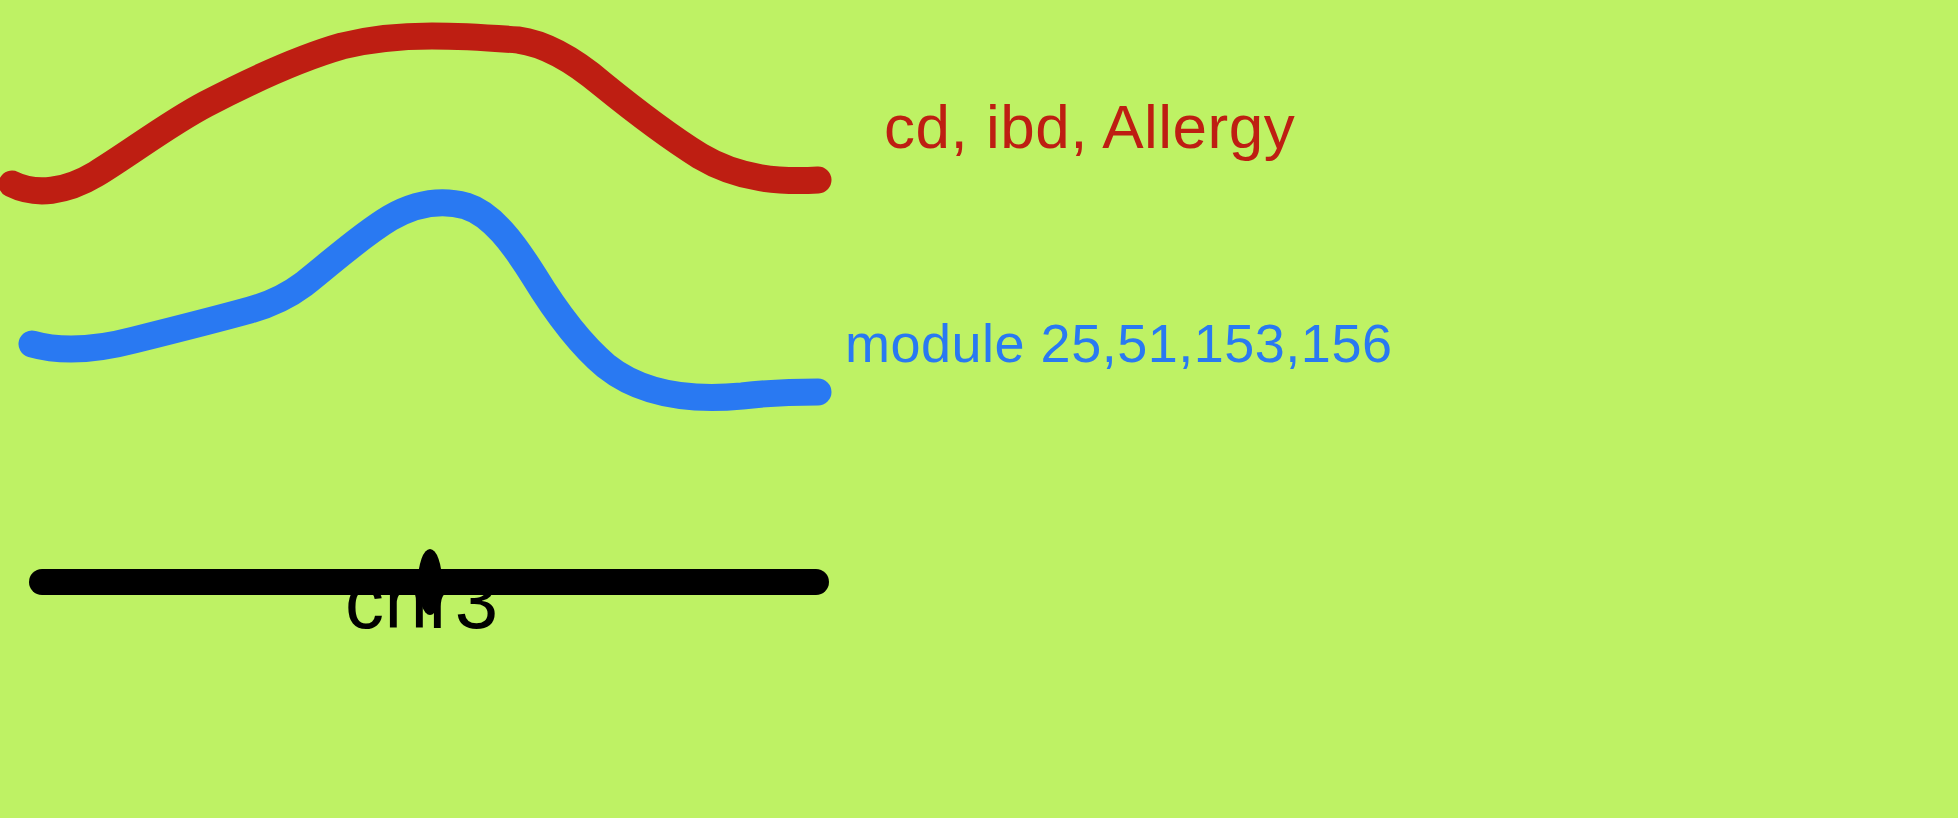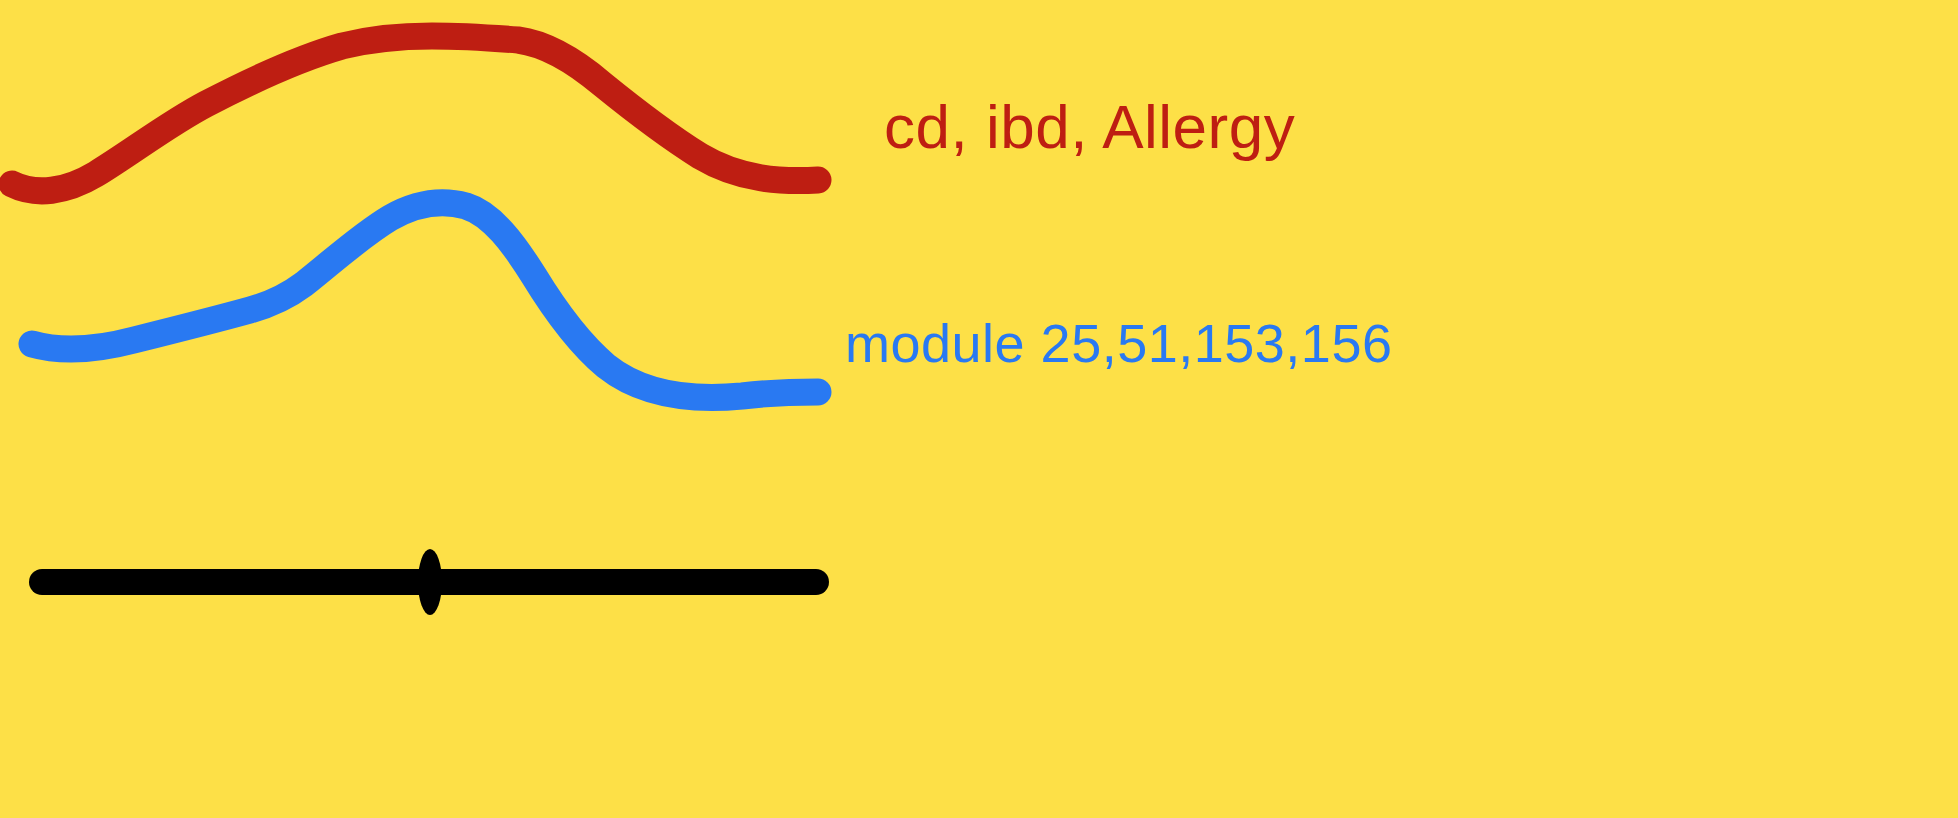--- a/index.html
+++ b/index.html
@@ -51,21 +51,21 @@
   #label-chr {
     left: 345px;
     top: 562px;
     font-size: 78px;
     letter-spacing: 0.5px;
   }
 </style>
 </head>
 <body style="background: rgb(255, 255, 255);">
 
-<div id="figure" style="background: #fde047; text-align: center;">
+<div id="figure" style="background: #bef264; text-align: center;">
 
   <svg id="plot-svg" viewBox="0 0 1958 818" preserveAspectRatio="none">
 
     <path id="trace-red" fill="none" stroke="#BE1E12" stroke-width="27" stroke-linecap="round" stroke-linejoin="round" d="M 12,184
              C 36,196 66,192 96,174
              C 132,152 168,124 206,104
              C 252,80 300,58 342,46
              C 374,38 402,36 432,36
              C 462,36 492,38 518,40
              C 548,44 576,62 602,84
@@ -85,14 +85,15 @@
 
     <line id="chrom-bar" x1="42" y1="582" x2="816" y2="582" stroke="#000000" stroke-width="26" stroke-linecap="round"></line>
 
     <ellipse id="chrom-centromere" cx="430" cy="582" rx="12" ry="33" fill="#000000"></ellipse>
   </svg>
 
   <div class="label" id="label-red" style="color:#BE1E12;">cd, ibd, Allergy</div>
 
   <div class="label" id="label-blue" style="color:#2979F2;">module 25,51,153,156</div>
 
+  <div class="label" id="label-chr" style="color:#000000;">chr3</div>
 
 </div>
 
 </body></html>

